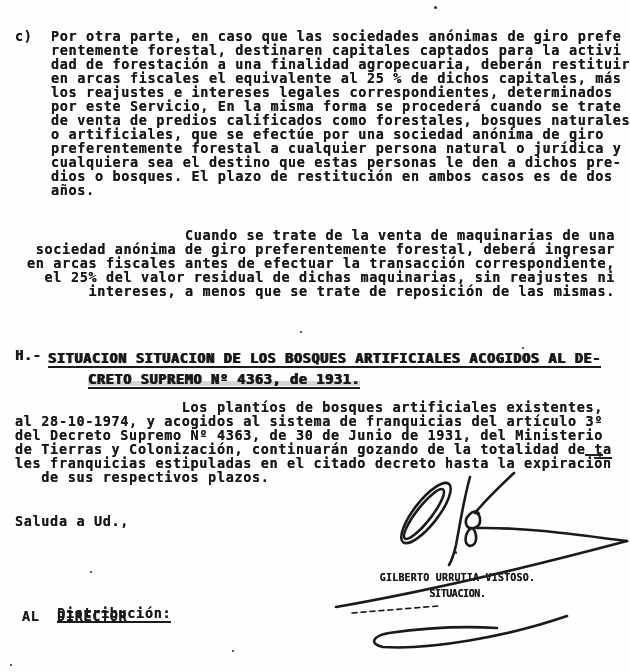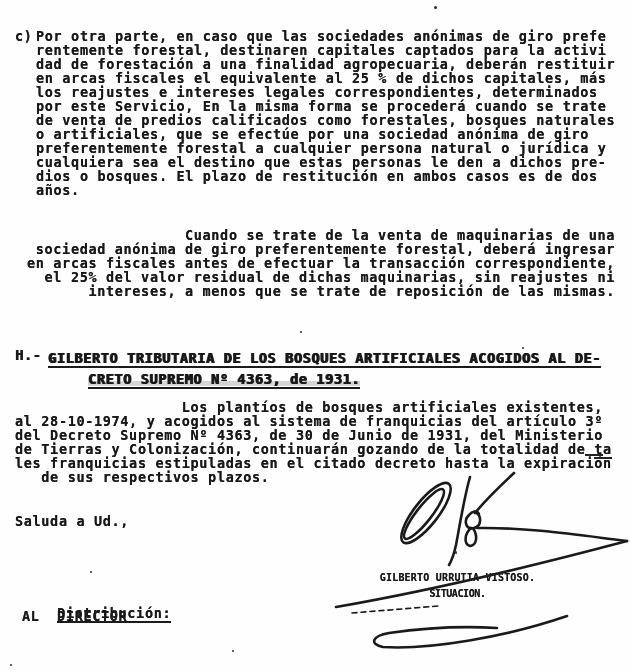--- a/index.html
+++ b/index.html
@@ -36,21 +36,21 @@
   .speck{position:absolute;background:#2a2a2a;border-radius:50%;}
   .hyphen-bar{position:absolute;height:2px;background:#222;}
   svg.signature{position:absolute;left:330px;top:468px;}
 </style>
 </head>
 <body>
 
 <div class="page">
 
   <div class="tw item-label" style="left:15px;top:29px;">c)</div>
-  <div class="tw" style="left:36px;top:29px;">Por otra parte, en caso que las sociedades anónimas de giro prefe
+  <div class="tw" style="left:51px;top:29px;">Por otra parte, en caso que las sociedades anónimas de giro prefe
 rentemente forestal, destinaren capitales captados para la activi
 dad de forestación a una finalidad agropecuaria, deberán restituir
 en arcas fiscales el equivalente al 25 % de dichos capitales, más
 los reajustes e intereses legales correspondientes, determinados
 por este Servicio, En la misma forma se procederá cuando se trate
 de venta de predios calificados como forestales, bosques naturales
 o artificiales, que se efectúe por una sociedad anónima de giro
 preferentemente forestal a cualquier persona natural o jurídica y
 cualquiera sea el destino que estas personas le den a dichos pre-
 dios o bosques. El plazo de restitución en ambos casos es de dos
@@ -58,21 +58,21 @@
 
   <div class="tw" style="left:27px;top:228px;text-align:right;">                  Cuando se trate de la venta de maquinarias de una
 sociedad anónima de giro preferentemente forestal, deberá ingresar
 en arcas fiscales antes de efectuar la transacción correspondiente,
 el 25% del valor residual de dichas maquinarias, sin reajustes ni
 intereses, a menos que se trate de reposición de las mismas.</div>
 
   <div class="heading-block">
     <span class="heading-label">H.-</span>
     <div class="heading-lines">
-      <span class="heading-line">GILBERTO TRIBUTARIA DE LOS BOSQUES ARTIFICIALES ACOGIDOS AL DE-</span><br>
+      <span class="heading-line">SITUACION SITUACION DE LOS BOSQUES ARTIFICIALES ACOGIDOS AL DE-</span><br>
       <span class="heading-line heading-line2">CRETO SUPREMO Nº 4363, de 1931.</span>
     </div>
   </div>
 
   <div class="tw" style="left:15px;top:400px;">                   Los plantíos de bosques artificiales existentes,
 al 28-10-1974, y acogidos al sistema de franquicias del artículo 3º
 del Decreto Supremo Nº 4363, de 30 de Junio de 1931, del Ministerio
 de Tierras y Colonización, continuarán gozando de la totalidad de ta
 les franquicias estipuladas en el citado decreto hasta la expiración
    de sus respectivos plazos.</div>

